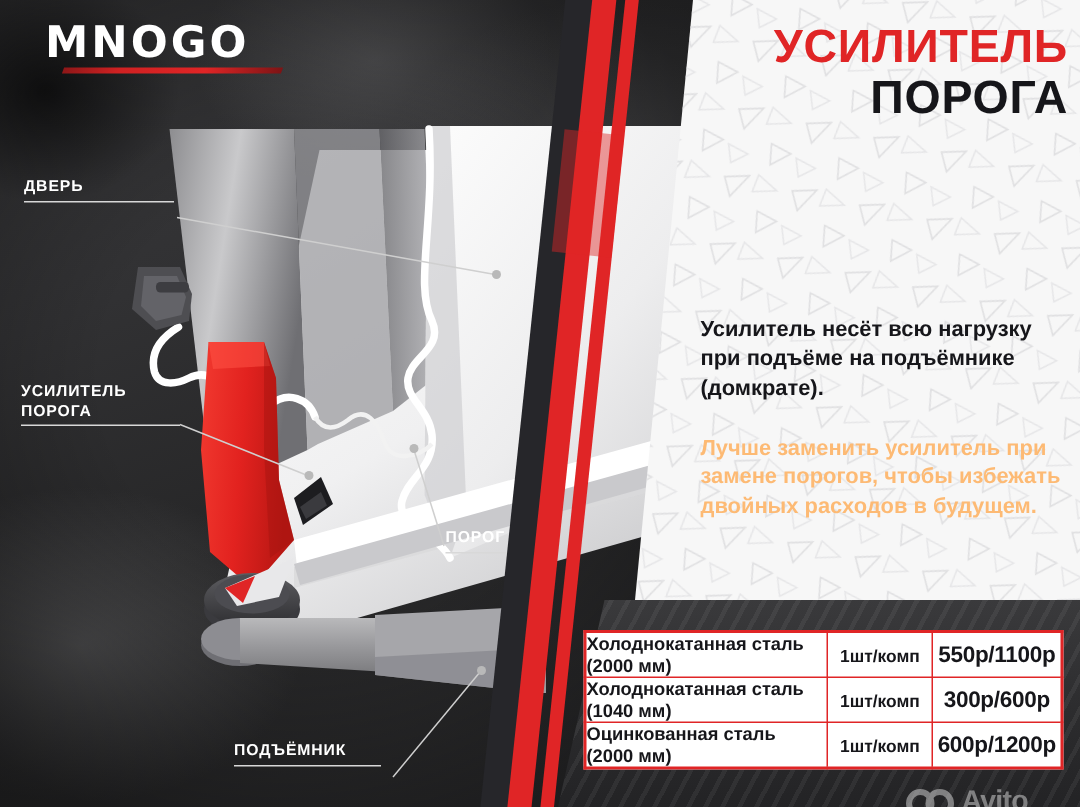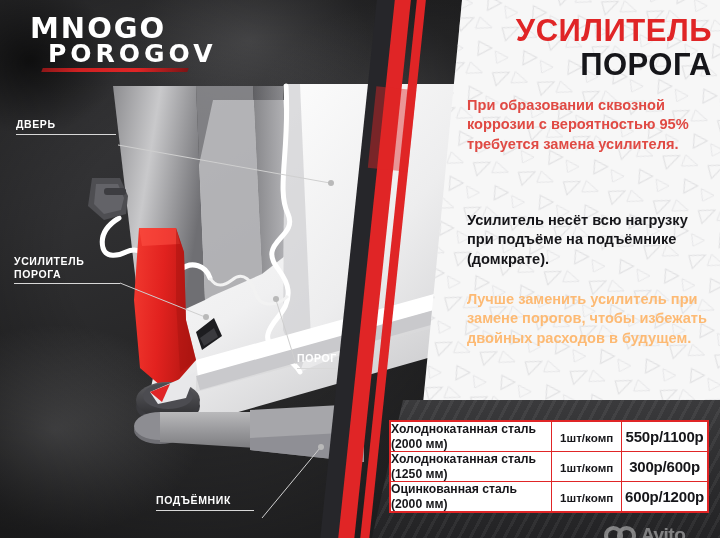--- a/index.html
+++ b/index.html
@@ -301,47 +301,45 @@
     </svg>
   </div>
 
   <div class="stripe stripe-dark"></div>
   <div class="stripe stripe-a"></div>
   <div class="stripe stripe-b"></div>
   <div class="stripe-pink"></div>
 
   <div class="logo">
     <div class="logo-l1">MNOGO</div>
-    <div class="logo-l2">POROGOV</div>
     <div class="logo-rule"></div>
   </div>
 
   <div class="title">
     <div class="t1">УСИЛИТЕЛЬ</div>
     <div class="t2">ПОРОГА</div>
   </div>
 
-  <div class="para" id="para1">При образовании сквозной коррозии с вероятностью 95% требуется замена усилителя.</div>
   <div class="para" id="para2">Усилитель несёт всю нагрузку при подъёме на подъёмнике (домкрате).</div>
   <div class="para" id="para3">Лучше заменить усилитель при замене порогов, чтобы избежать двойных расходов в будущем.</div>
 
   <div class="hatch"></div>
 
   <table class="tbl">
     <tbody>
       <tr>
         <td class="c-name">
             <span>Холоднокатанная сталь (2000 мм)</span>
           </td>
         <td class="c-qty"><span>1шт/комп</span></td>
         <td class="c-price"><span>550р/1100р</span></td>
       </tr>
       <tr>
         <td class="c-name">
-            <span>Холоднокатанная сталь (1250 мм)</span>
+            <span>Холоднокатанная сталь (1040 мм)</span>
           </td>
         <td class="c-qty"><span>1шт/комп</span></td>
         <td class="c-price"><span>300р/600р</span></td>
       </tr>
       <tr>
         <td class="c-name">
             <span>Оцинкованная сталь (2000 мм)</span>
           </td>
         <td class="c-qty"><span>1шт/комп</span></td>
         <td class="c-price"><span>600р/1200р</span></td>

